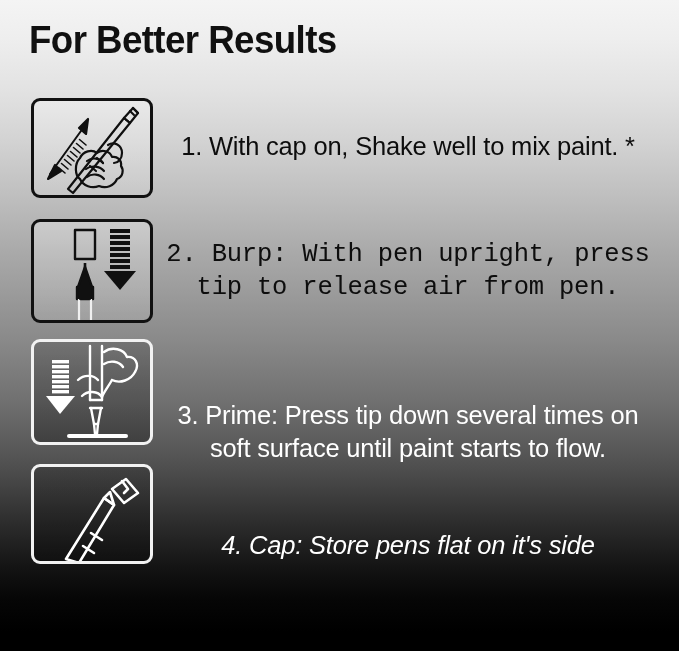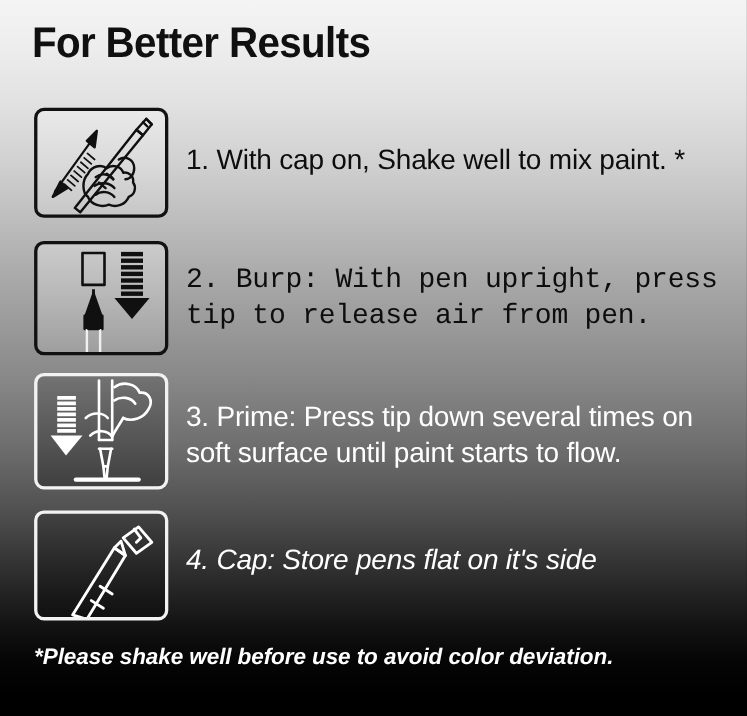--- a/index.html
+++ b/index.html
@@ -22,20 +22,21 @@
         #ababab 38%,
         #9b9b9b 45%,
         #8a8a8a 52%,
         #6f6f6f 62%,
         #4e4e4e 72%,
         #2e2e2e 80%,
         #141414 87%,
         #060606 92%,
         #000000 97%,
         #000000 100%);
+    text-align: center;
   }
 
   
   .title {
     position: absolute;
     left: 29px;
     top: 18px;
     font-size: 39px;
     font-weight: bold;
     letter-spacing: -0.6px;
@@ -68,29 +69,29 @@
     background: linear-gradient(to bottom, rgba(255,255,255,0.30), rgba(255,255,255,0.12));
   }
   
   .box-dark {
     border: 3px solid #f2f2f2;
     background: linear-gradient(to bottom, rgba(0,0,0,0.16), rgba(0,0,0,0.30));
   }
 
   .step-text {
     position: absolute;
-    left: 169px;
+    left: 158px;
     width: 500px;
     font-size: 25.5px;
     line-height: 33px;
     letter-spacing: -0.2px;
     font-family: "Liberation Sans", sans-serif;
   }
   .text-dark  { color: #0d0d0d; }
-  .text-light { color: #ffffff; }
+  .text-light { color: #ffffff; margin-top: 36px; }
 
   
   .footnote {
     position: absolute;
     left: 31px;
     top: 586px;
     font-size: 20.5px;
     font-weight: bold;
     font-style: italic;
     color: #ffffff;
@@ -224,15 +225,14 @@
           <path d="M70 31 L80 38 L76 25 Z"></path>
 
           <path d="M78 22 L92 12 L104 26 L90 36 Z"></path>
           <path d="M88 14 L94 22 L90 26"></path>
         </g>
       </svg>
     </div>
     <div class="step-text text-light" style="top:493px;font-style:italic;">4. Cap: Store pens flat on it's side</div>
   </div>
 
-  <div class="footnote">*Please shake well before use to avoid color deviation.</div>
 
 </div>
 
 </body></html>

